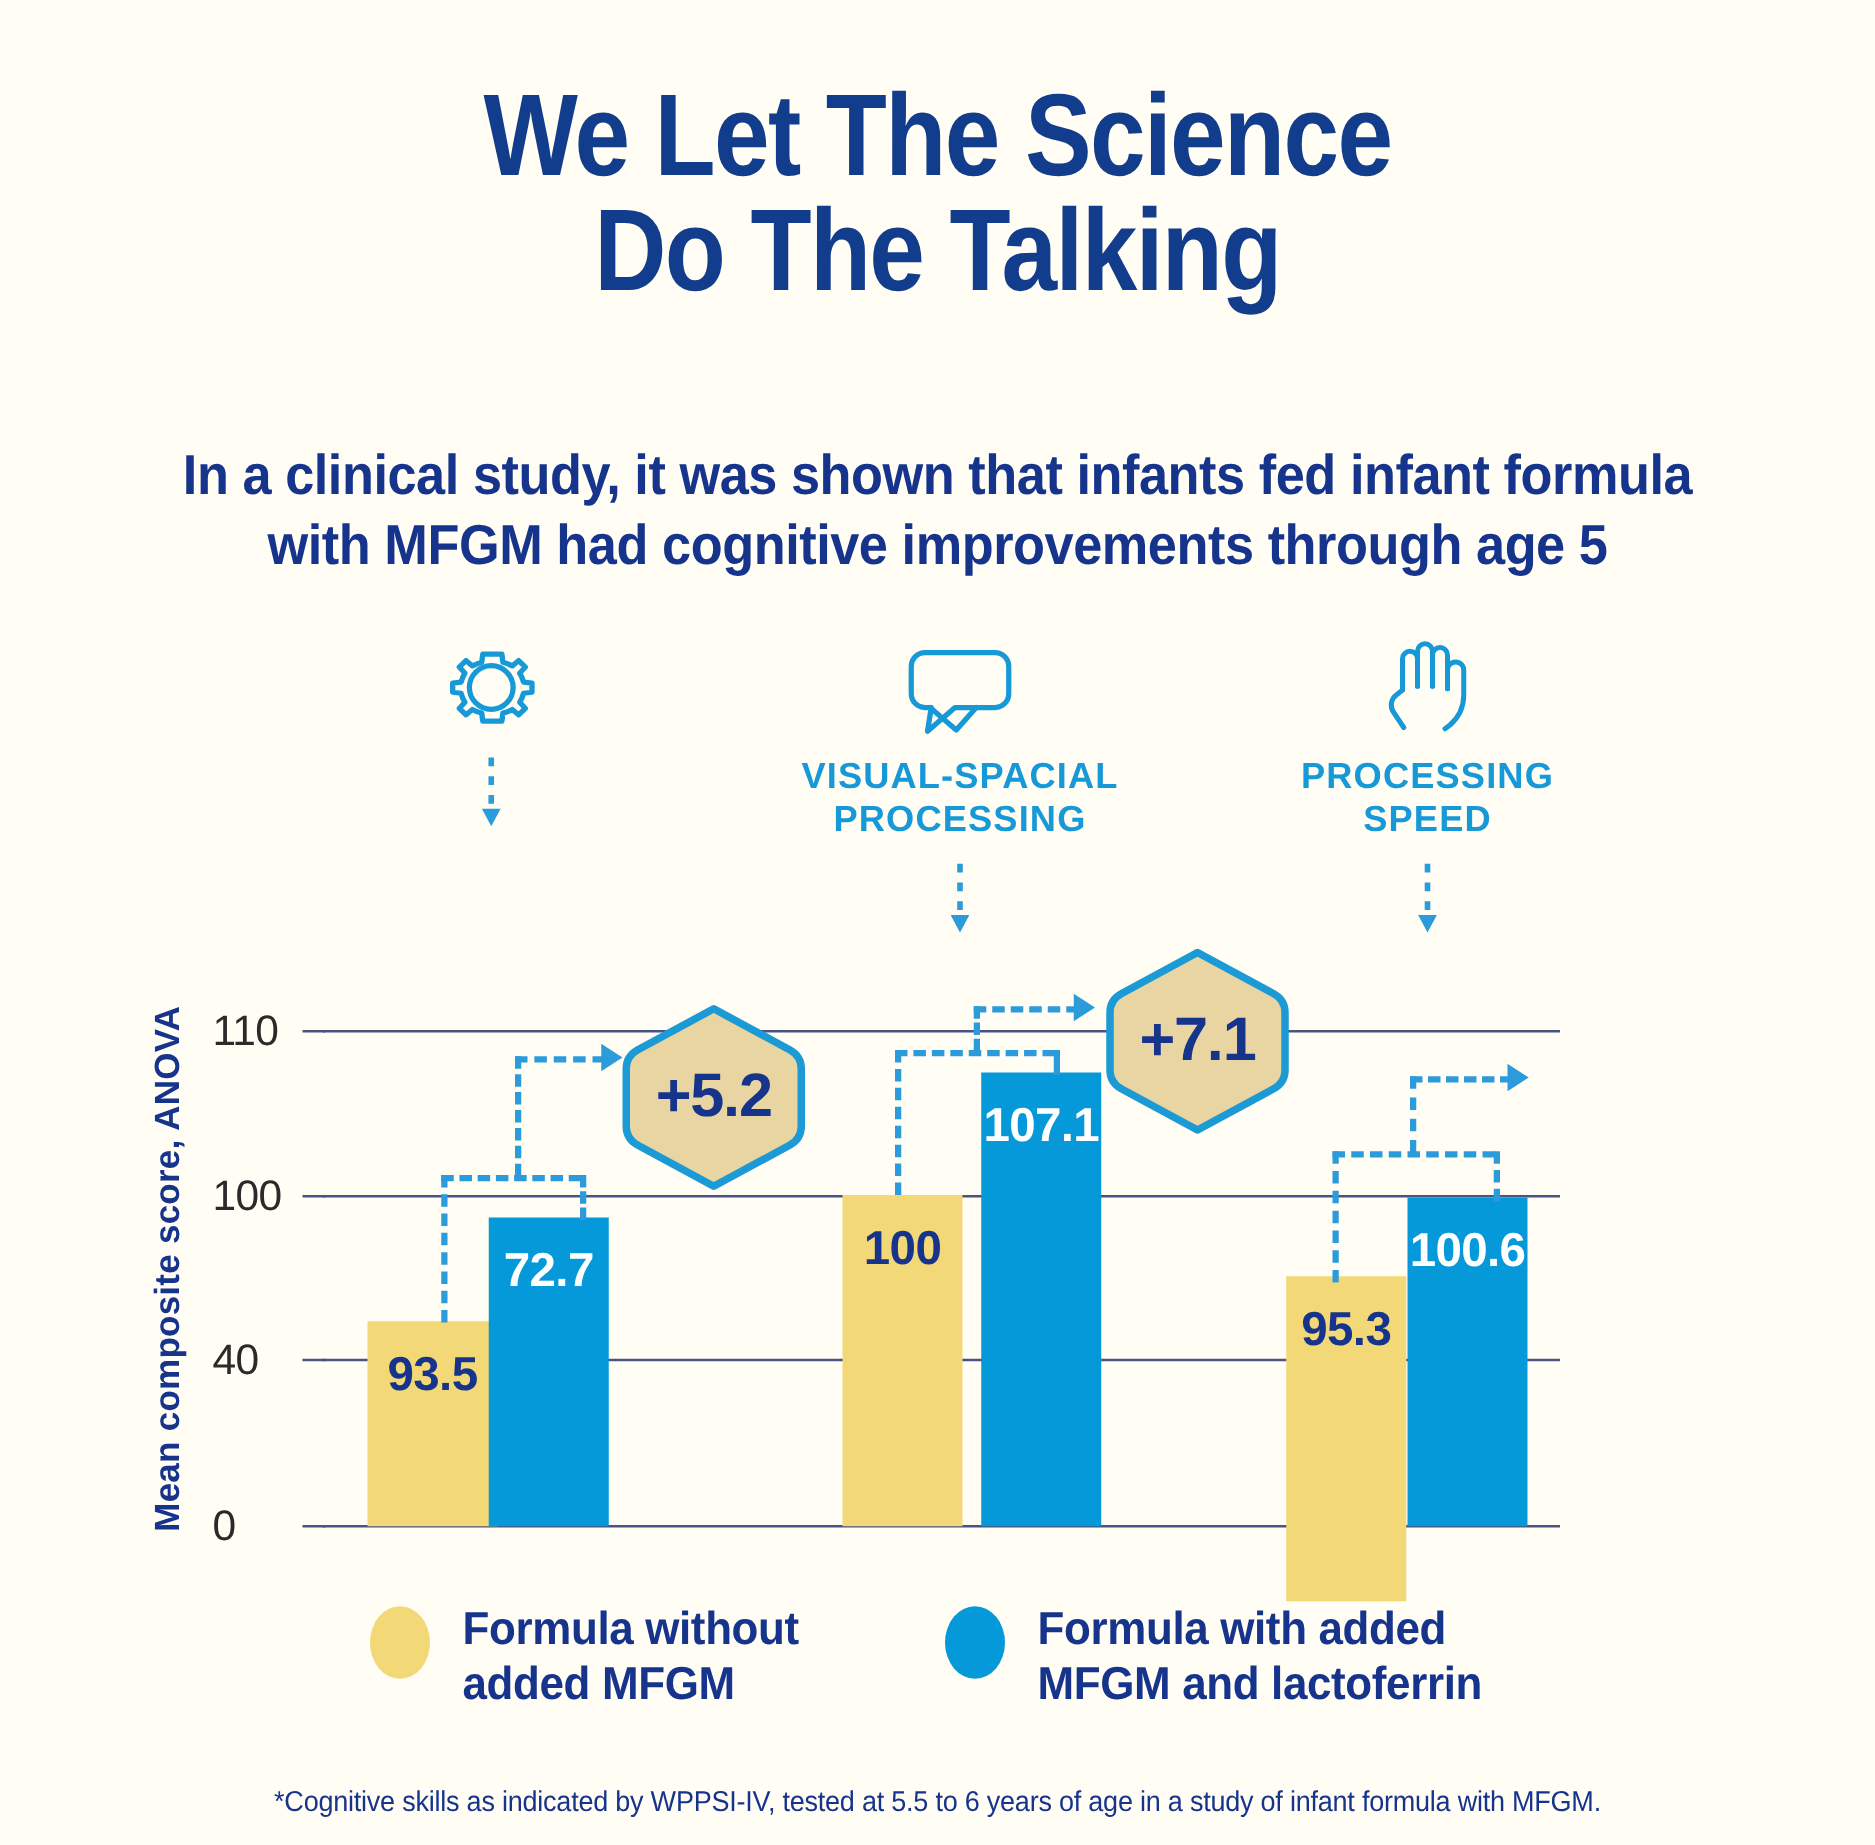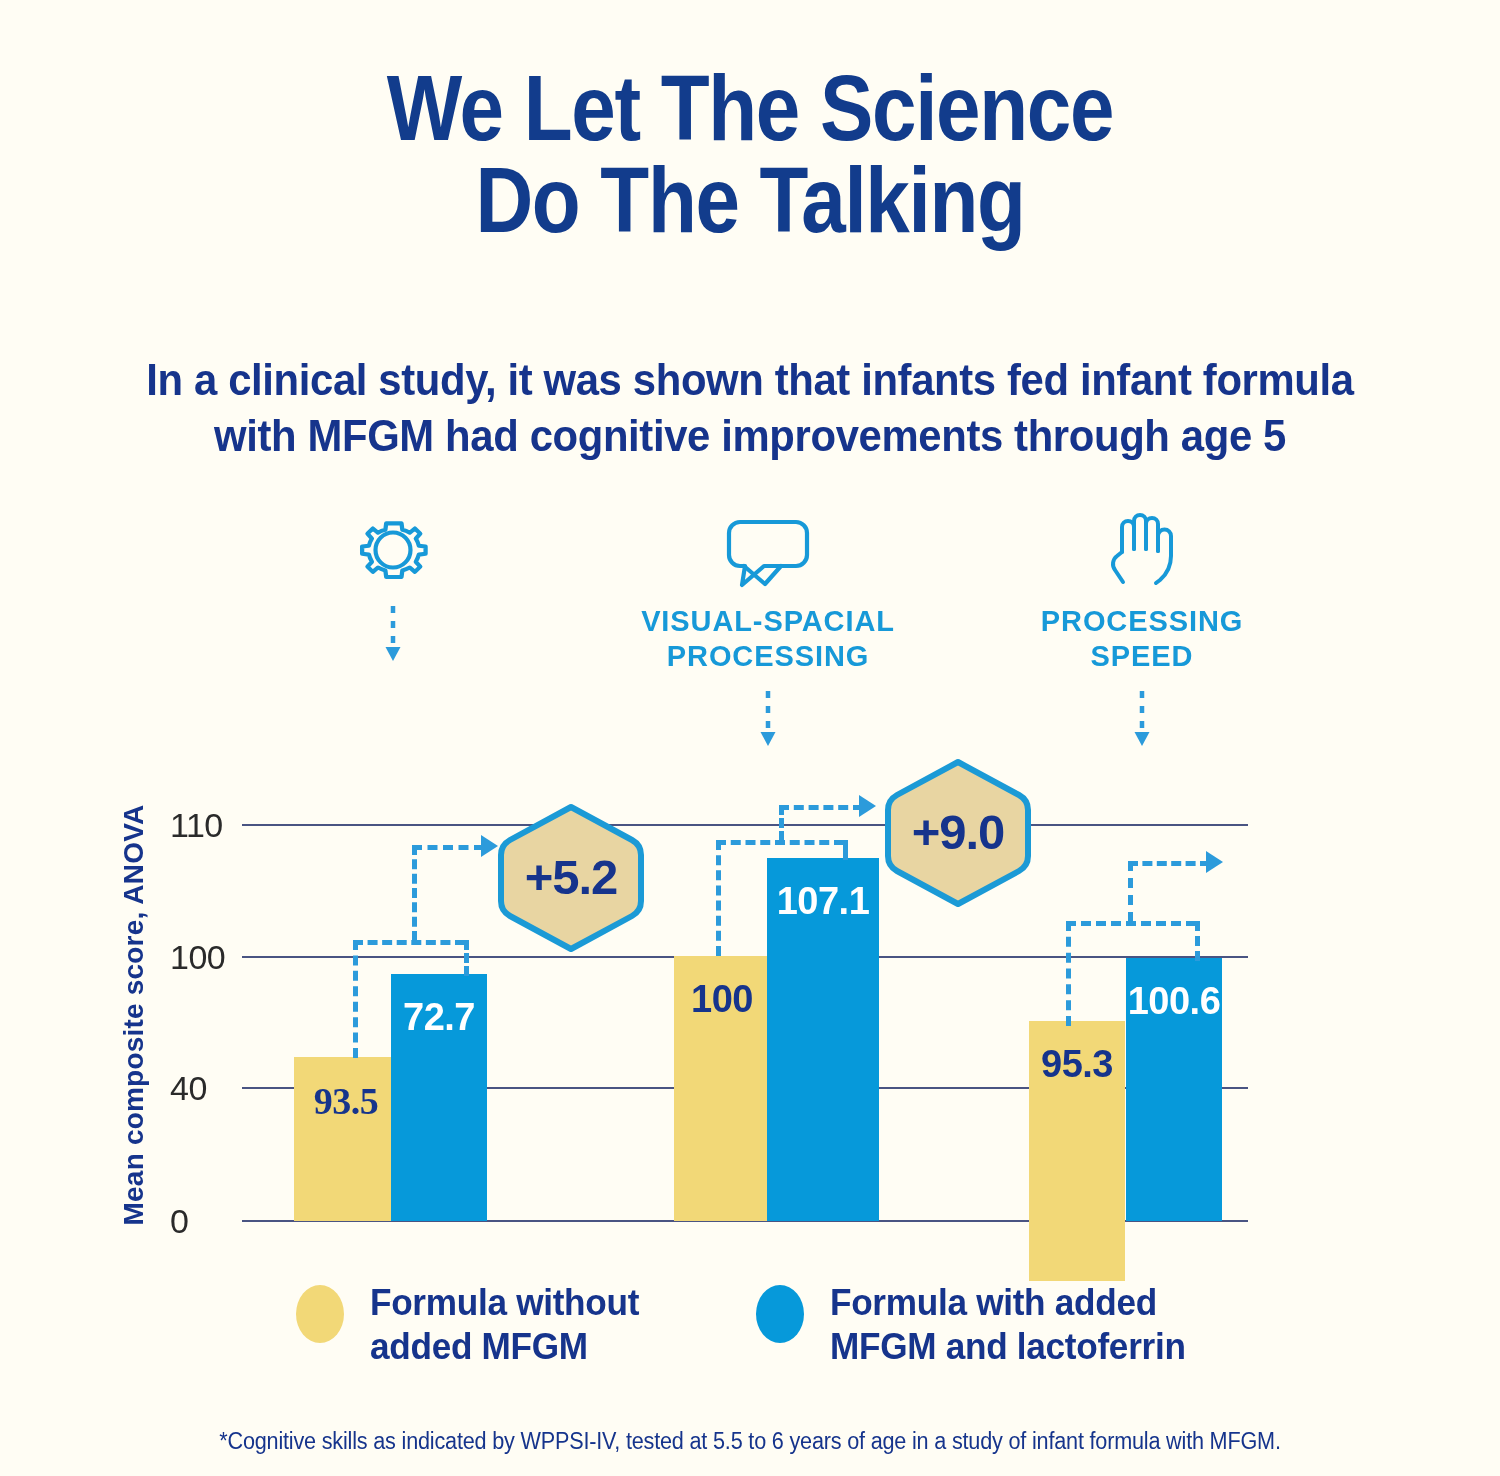--- a/index.html
+++ b/index.html
@@ -280,21 +280,21 @@
   <div class="ytick" style="left:170px; top:806px; width:65px;">110</div>
   <div class="ytick" style="left:170px; top:938px; width:65px;">100</div>
   <div class="ytick" style="left:170px; top:1069px; width:65px;">40</div>
   <div class="ytick" style="left:170px; top:1202px; width:65px;">0</div>
 
   <div class="tickdash" style="left:242px; top:824px; width:18px;"></div>
   <div class="tickdash" style="left:242px; top:956px; width:18px;"></div>
   <div class="tickdash" style="left:242px; top:1087px; width:18px;"></div>
   <div class="tickdash" style="left:242px; top:1220px; width:18px;"></div>
 
-  <div class="bar yellow" style="left:294px; top:1057px; width:104px; height:164px;font-family:Liberation Serif, serif;">
+  <div class="bar yellow" style="left:294px; top:1057px; width:104px; height:164px;">
     <div class="bar-value">93.5</div>
   </div>
 
   <div class="bar blue" style="left:391px; top:974px; width:96px; height:247px;">
     <div class="bar-value">72.7</div>
   </div>
 
   <div class="d-v" style="left:353px; top:940px; height:118px;"></div>
   <div class="d-h" style="left:353px; top:940px; width:112px;"></div>
   <div class="d-v" style="left:464px; top:940px; height:36px;"></div>
@@ -306,36 +306,36 @@
     <svg width="152" height="152" viewBox="0 0 152 152">
       <path d="M76 5 L137 38 Q146 43 146 53 L146 99 Q146 109 137 114 L76 147 L15 114 Q6 109 6 99 L6 53 Q6 43 15 38 Z" fill="#E8D5A2" stroke="#1B9AD6" stroke-width="6" stroke-linejoin="round" style="stroke-linejoin:round"></path>
     </svg>
     <div class="badge-text">+5.2</div>
   </div>
 
   <div class="bar yellow" style="left:674px; top:956px; width:96px; height:265px;">
     <div class="bar-value">100</div>
   </div>
 
-  <div class="bar blue" style="left:767px; top:858px; width:112px; height:363px;">
+  <div class="bar blue" style="left:785px; top:858px; width:96px; height:363px;">
     <div class="bar-value">107.1</div>
   </div>
 
   <div class="d-v" style="left:716px; top:840px; height:116px;"></div>
   <div class="d-h" style="left:716px; top:840px; width:128px;"></div>
   <div class="d-v" style="left:843px; top:840px; height:20px;"></div>
   <div class="d-v" style="left:779px; top:805px; height:36px;"></div>
   <div class="d-h" style="left:779px; top:805px; width:84px;"></div>
   <div class="arrowhead" style="left:859px; top:795px;"></div>
 
   <div class="badge" style="left:882px; top:757px;">
     <svg width="152" height="152" viewBox="0 0 152 152">
       <path d="M76 5 L137 38 Q146 43 146 53 L146 99 Q146 109 137 114 L76 147 L15 114 Q6 109 6 99 L6 53 Q6 43 15 38 Z" fill="#E8D5A2" stroke="#1B9AD6" stroke-width="6" stroke-linejoin="round"></path>
     </svg>
-    <div class="badge-text">+9.0</div>
+    <div class="badge-text">+7.1</div>
   </div>
 
   <div class="bar yellow" style="left:1029px; top:1021px; width:96px; height:260px;">
     <div class="bar-value">95.3</div>
   </div>
 
   <div class="bar blue" style="left:1126px; top:958px; width:96px; height:263px;">
     <div class="bar-value">100.6</div>
   </div>
 

